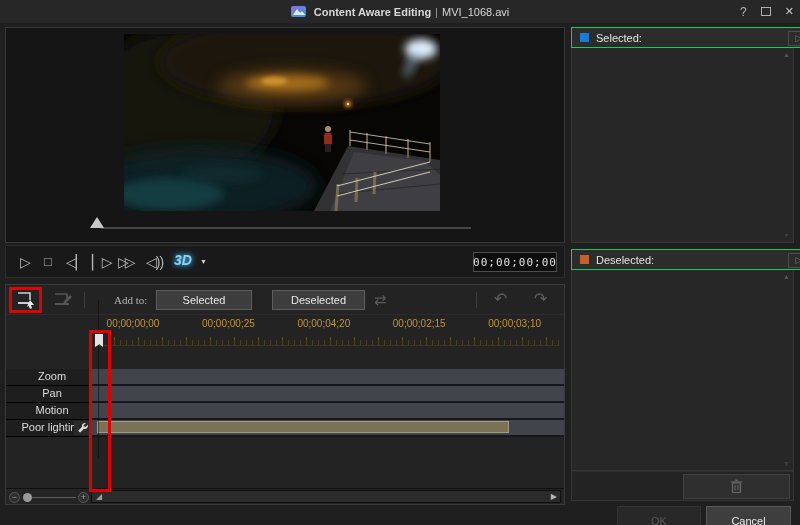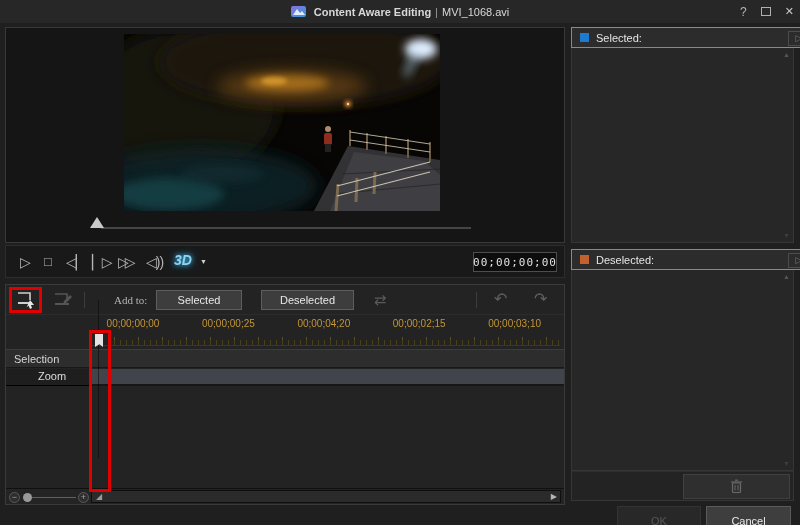--- a/index.html
+++ b/index.html
@@ -40,22 +40,22 @@
 
   
   #timeline-panel { left:5px; top:284px; width:560px; height:221px; background:#232323; border:1px solid #3a3a3a; }
   #tl-toolbar { position:absolute; left:0; top:0; right:0; height:30px; border-bottom:1px solid #2c2c2c; }
   .tool-ic { position:absolute; top:5px; width:26px; height:20px; }
   #tool-select { left:8px; } #tool-pen { left:44px; }
   .tb-divider { position:absolute; top:7px; width:1px; height:16px; background:#3d3d3d; }
   #add-to-label { position:absolute; left:108px; top:9px; color:#b5b5b5; font-size:11px;font-family:Liberation Serif, serif; }
   .addto-btn { position:absolute; top:5px; height:20px; background:#3d3d3d; border:1px solid #5e5e5e;
     color:#e8e8e8; font-size:11px; display:flex; align-items:center; justify-content:center; }
-  #btn-selected { left:150px; width:86px; }
-  #btn-deselected { left:255px; width:93px; }
+  #btn-selected { left:150px; width:96px; }
+  #btn-deselected { left:266px; width:93px; }
   #swap-icon { position:absolute; left:368px; top:6px; color:#5a5a5a; font-size:15px; }
   #undo-icon { position:absolute; left:488px; top:4px; color:#5f5f5f; font-size:16px; }
   #redo-icon { position:absolute; left:528px; top:4px; color:#5f5f5f; font-size:16px; }
 
   #tl-ruler { position:absolute; left:0; top:31px; right:0; height:16px; }
   .ruler-tc { position:absolute; top:2px; width:90px; text-align:center; font-size:10px; }
 
   #tl-ticks { position:absolute; left:0; top:47px; right:0; height:17px; }
   #tl-ticks::before { content:""; position:absolute; left:84px; right:4px; bottom:3px; height:9px;
     background:repeating-linear-gradient(to right, #5f5222 0 1px, transparent 1px 24px); }
@@ -244,28 +244,41 @@
       <span class="ruler-tc" style="left: 272.8px; color: rgb(194, 149, 54);">00;00;04;20</span>
       <span class="ruler-tc" style="left: 368.2px; color: rgb(194, 149, 54);">00;00;02;15</span>
       <span class="ruler-tc" style="left: 463.6px; color: rgb(194, 149, 54);">00;00;03;10</span>
     </div>
 
   <div id="tl-ticks">
     <div id="playhead"></div>
   </div>
   <div id="playhead-line"></div>
 
-  <div id="selection-row">
-    <span id="selection-label">Selection</span>
-  </div>
 
   <div id="track-rows">
       <div class="track-row">
         <div class="track-label">Zoom</div>
         <div class="track-cell"></div>
+      </div>
+      <div class="track-row">
+        <div class="track-label">Pan</div>
+        <div class="track-cell"></div>
+      </div>
+      <div class="track-row">
+        <div class="track-label">Motion</div>
+        <div class="track-cell"></div>
+      </div>
+      <div class="track-row">
+        <div class="track-label">Poor lighting<span class="wrench-box"><svg width="13" height="12" viewBox="0 0 13 12">
+              <path d="M11 2.2a2.9 2.9 0 0 0-3.9 3.6L3.2 9.7l1.9 1.9 3.9-3.9a2.9 2.9 0 0 0 3.6-3.9L10.5 6 9 5.6 8.6 4.1z" fill="#dcdcdc"></path>
+            </svg></span></div>
+        <div class="track-cell">
+          <div class="track-bar" style="left: 7px; width: 412px; background: rgb(123, 113, 87); border: 1px solid rgb(165, 155, 128);"></div>
+        </div>
       </div>
     </div>
 
   <div id="tl-bottombar">
     <div class="zoom-circle" id="zoom-minus">−</div>
     <div id="zoom-track"></div>
     <div id="zoom-thumb"></div>
     <div class="zoom-circle" id="zoom-plus">+</div>
     <div id="tl-scrollbar">
       <span id="scroll-corner">◢</span>

